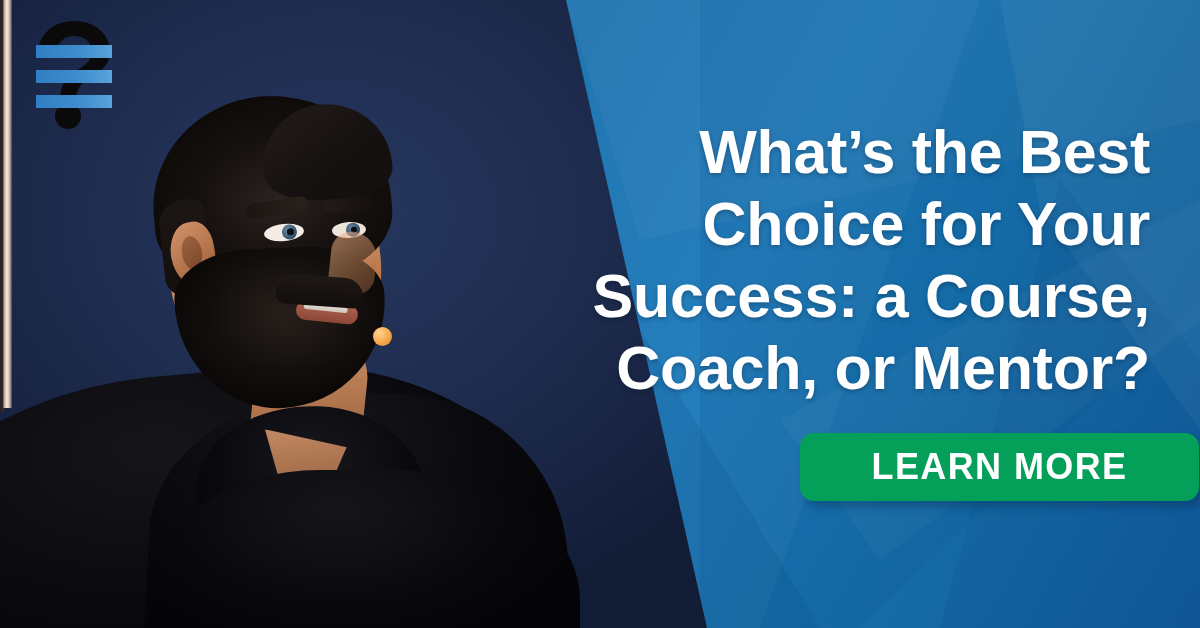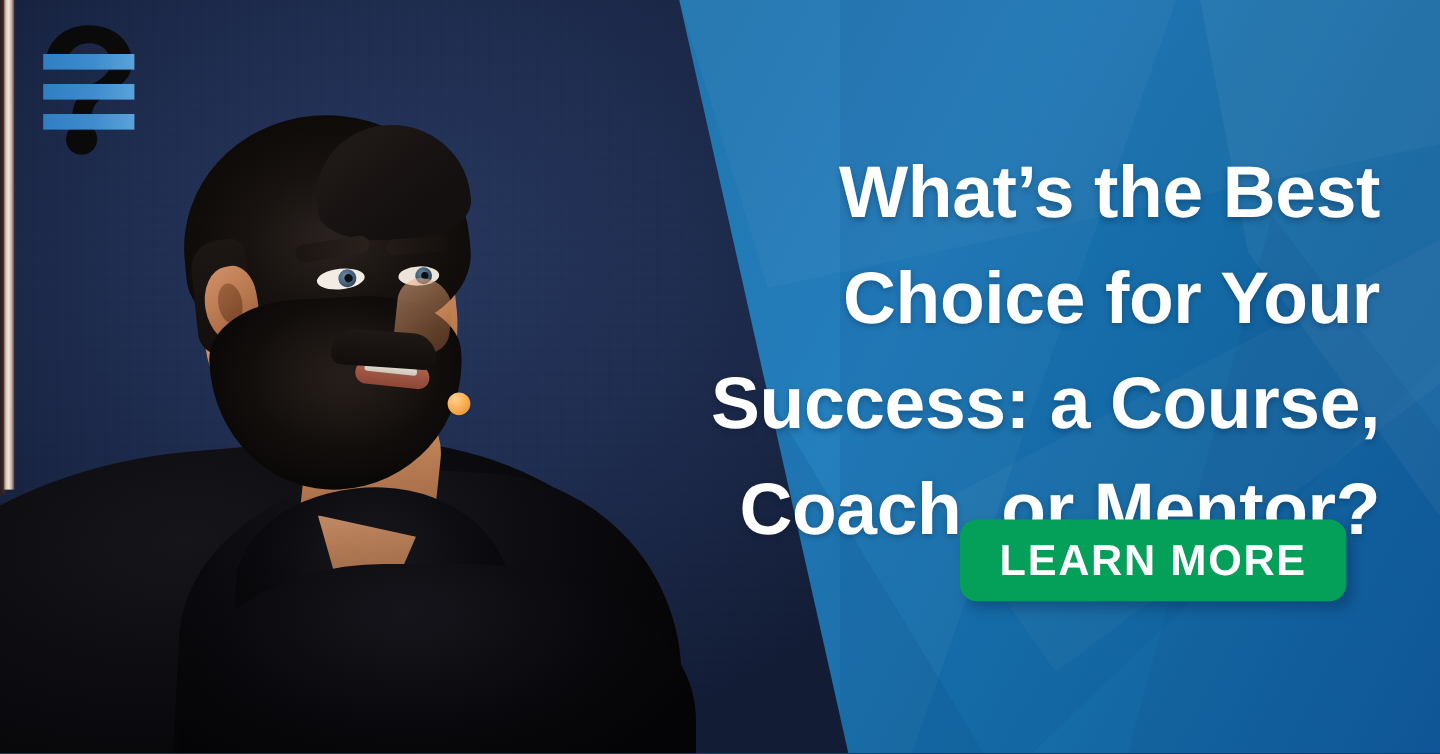--- a/index.html
+++ b/index.html
@@ -191,31 +191,31 @@
 
   
   .logo{position:absolute;left:26px;top:17px;width:96px;height:112px;}
   .logo svg{display:block;}
 
   
   .headline{
     position:absolute;right:50px;top:116px;width:560px;
     text-align:right;
     color:#ffffff;
-    font-size:61px;line-height:88px;
+    font-size:61px;line-height:72px;
     font-weight:bold;
     letter-spacing:-.3px;
     text-shadow:0 2px 5px rgba(5,25,45,.32);
     white-space:pre-line;
   }
 
   
   .cta{
     position:absolute;left:800px;top:433px;
-    width:322px;height:68px;
+    width:399px;height:68px;
     background:#04a059;
     border:none;border-radius:14px;
     color:#ffffff;
     font-family:"Liberation Sans","DejaVu Sans",sans-serif;
     font-size:36px;font-weight:bold;letter-spacing:1.4px;
     display:flex;align-items:center;justify-content:center;
     box-shadow:5px 6px 9px rgba(4,40,72,.34);
     cursor:pointer;
     padding:0;
   }

